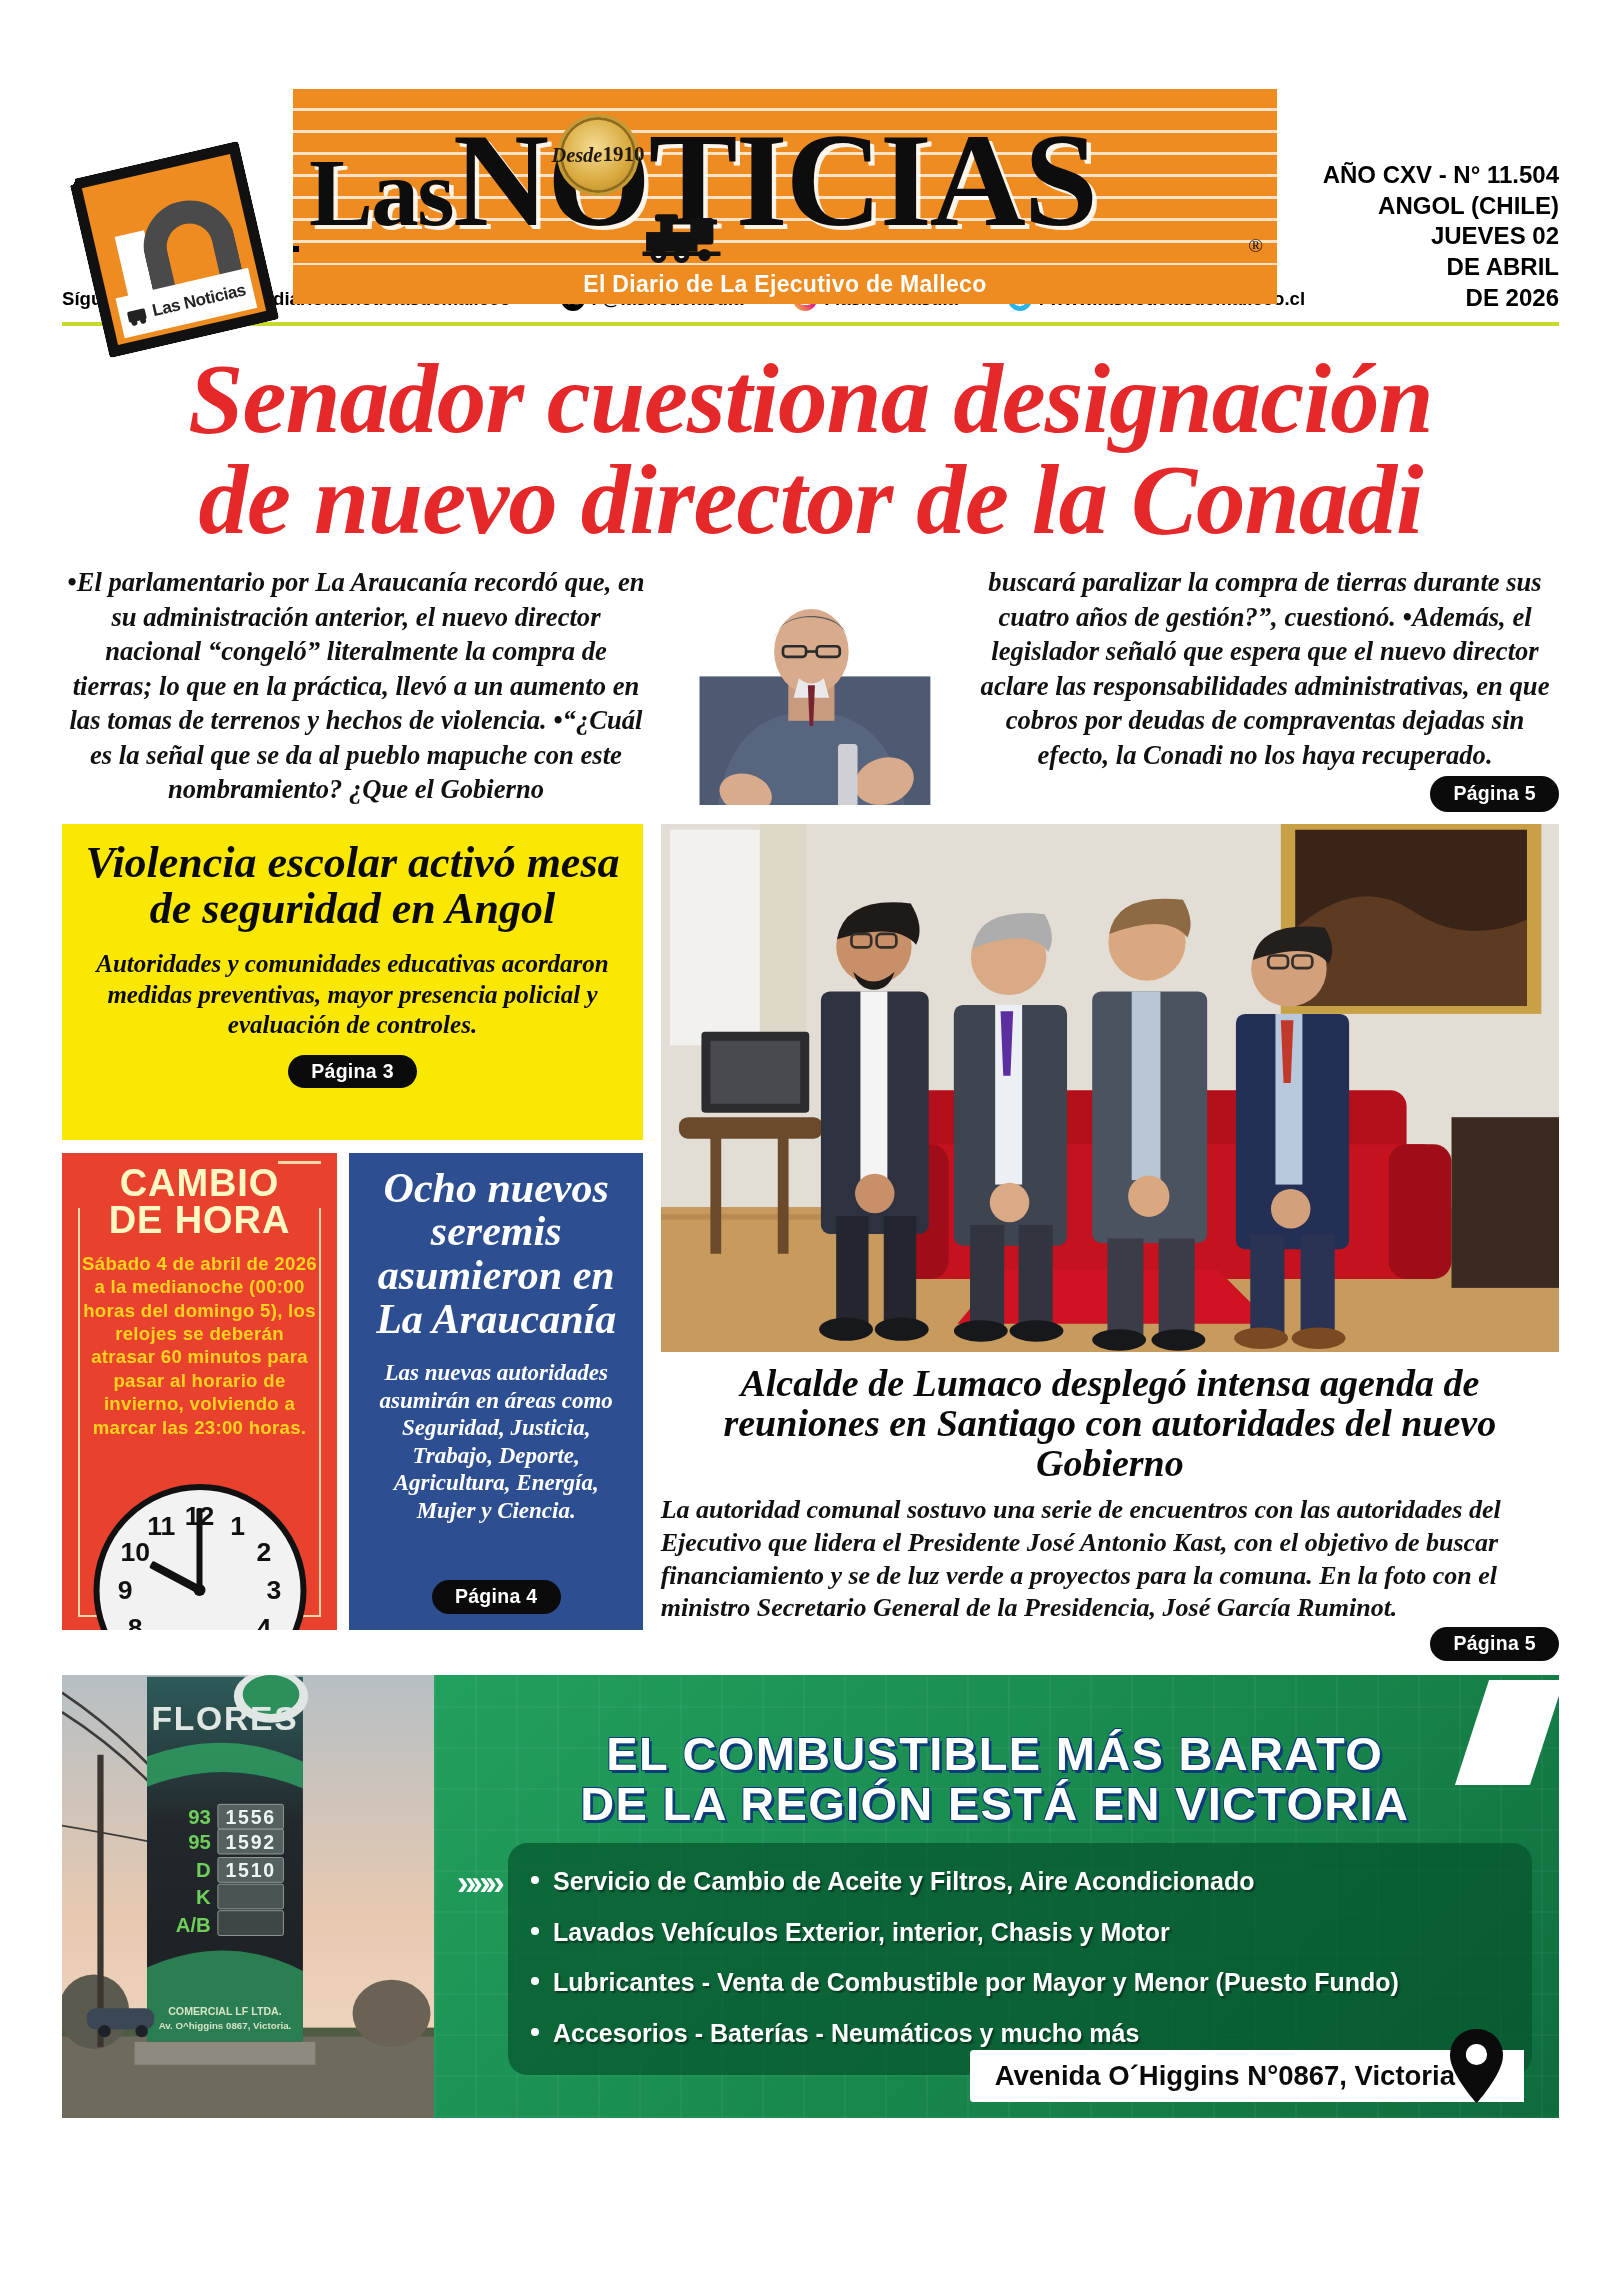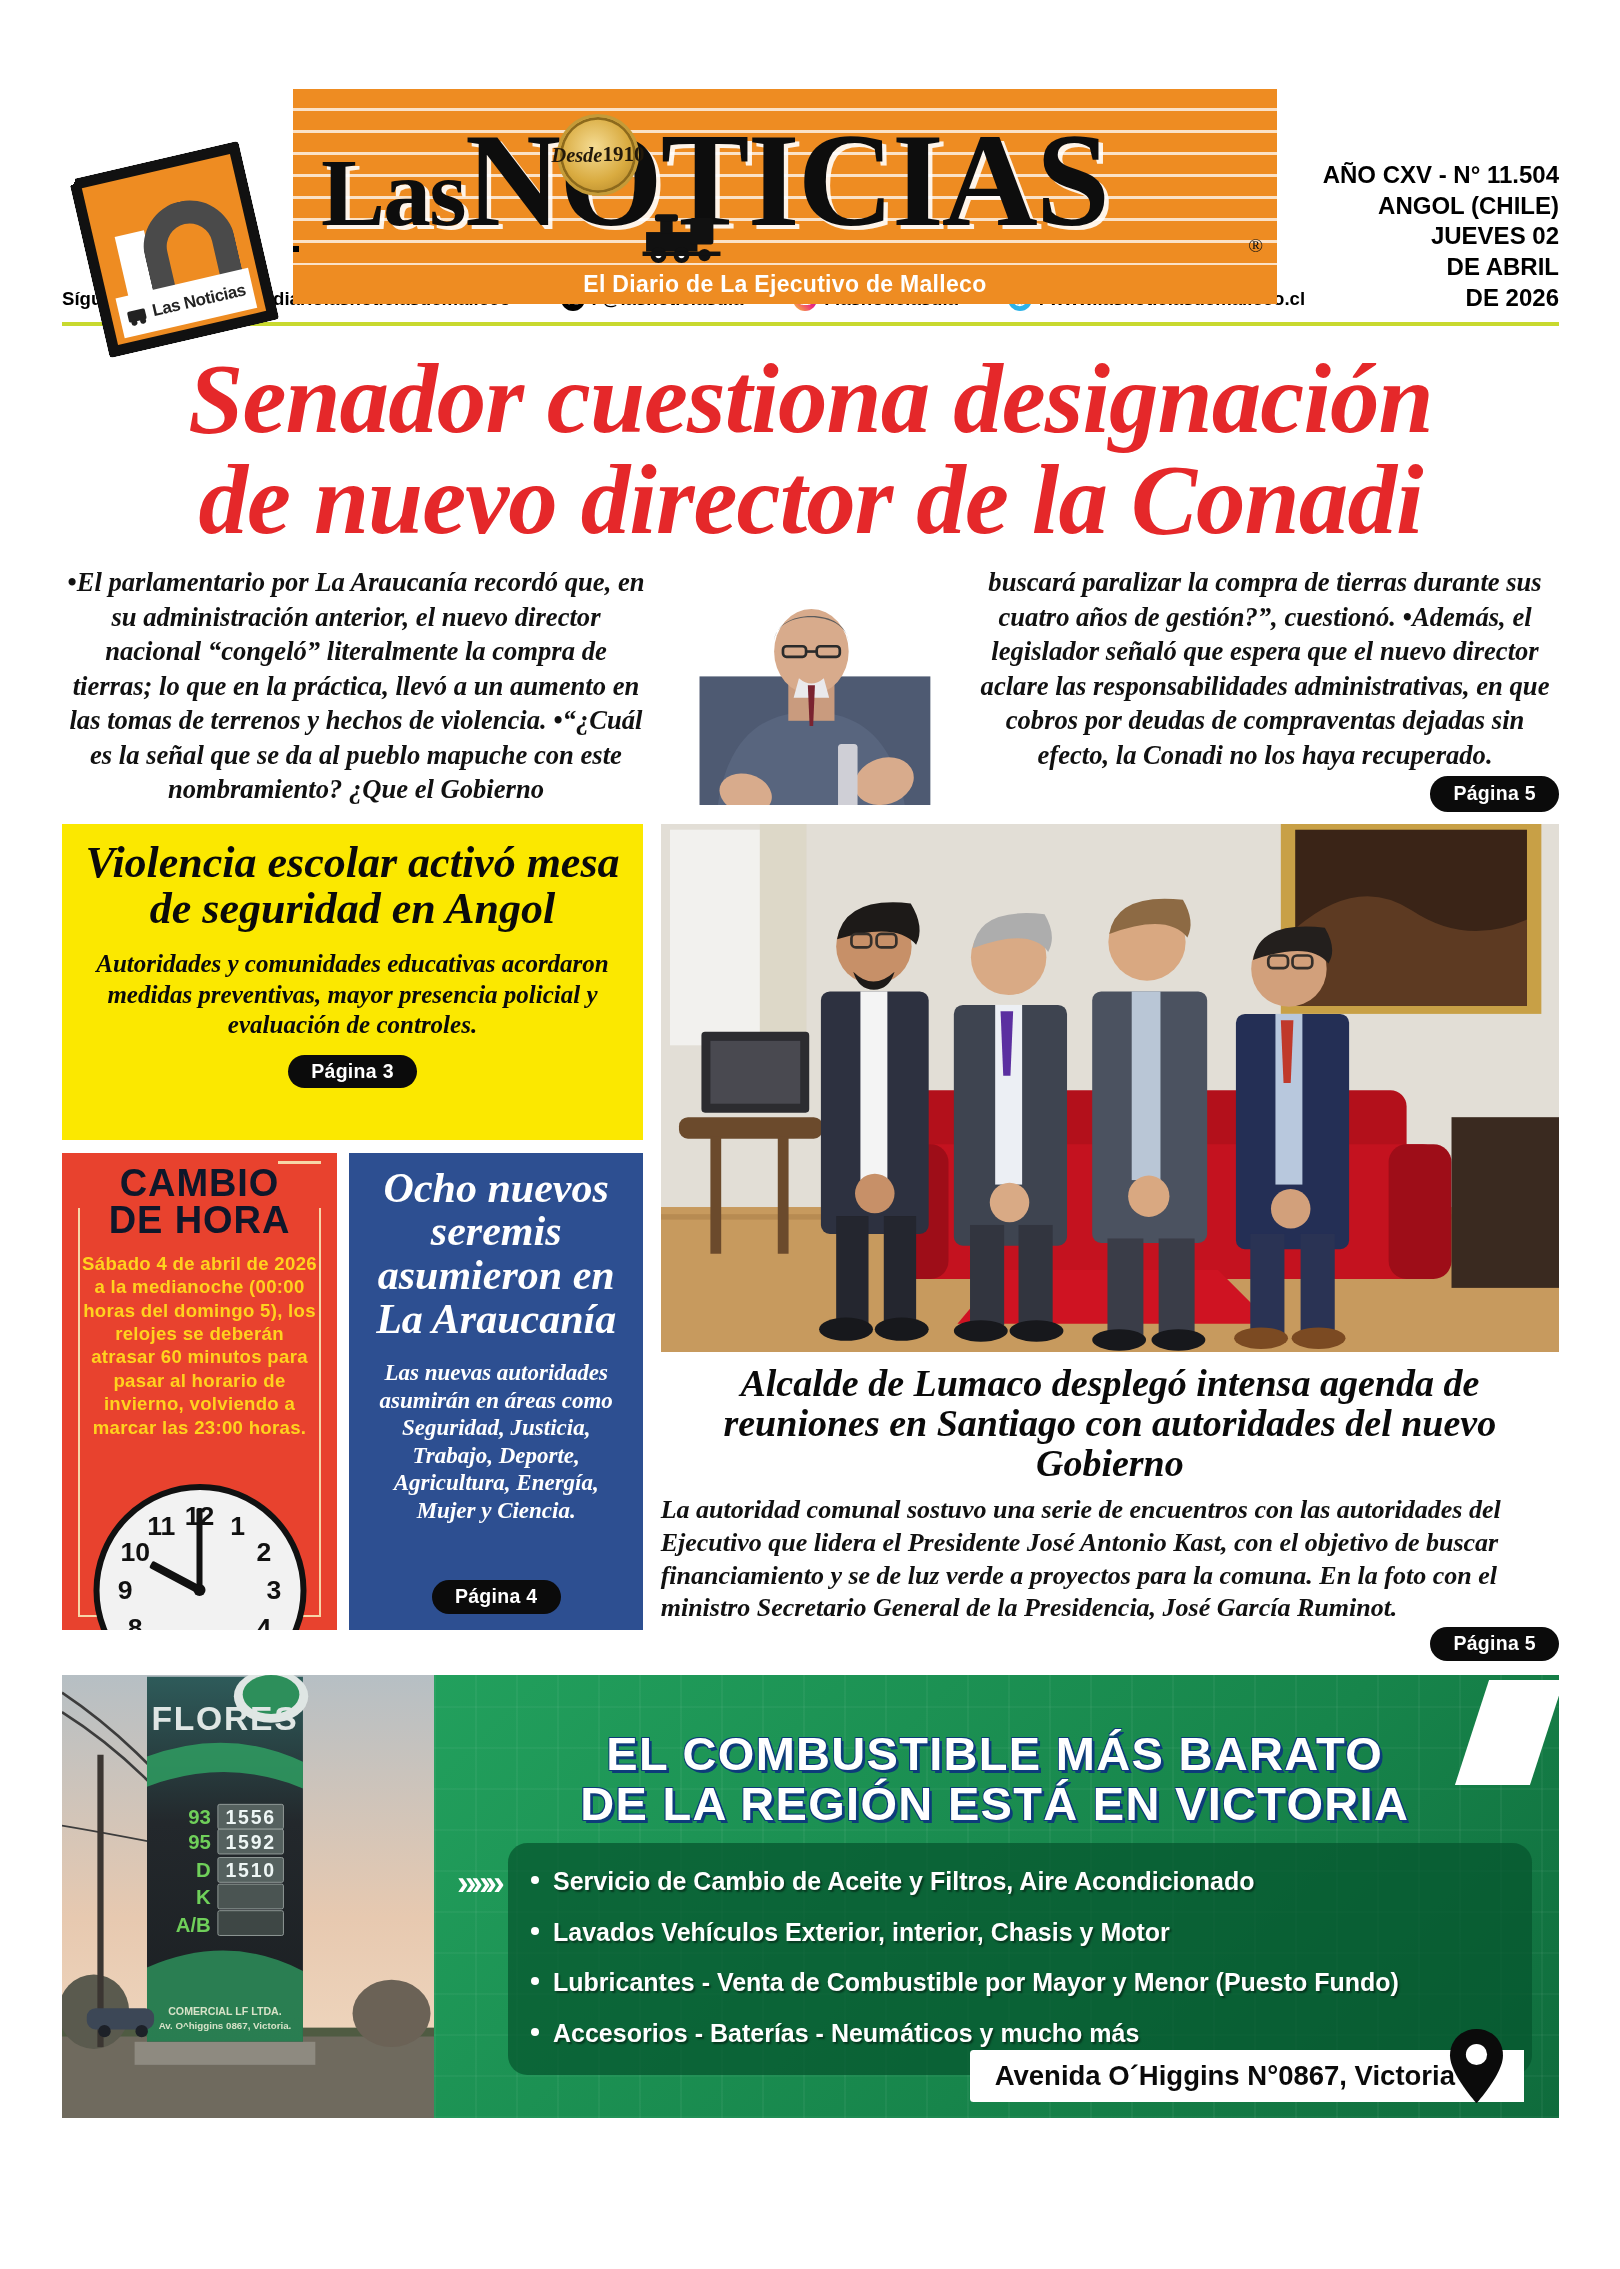--- a/index.html
+++ b/index.html
@@ -133,21 +133,21 @@
     left: 16px; top: 25px;
     font-family: "Liberation Serif", serif;
     font-weight: bold;
     font-size: 133px;
     letter-spacing: -1.8px;
     color: #0d0d0d;
     text-shadow: 4.4px 4.4px 0 rgba(255,255,255,0.9);
     line-height: 1;
     white-space: nowrap;
   }
-  .logo-word .small { font-size: 96px; margin-left: 12px; }
+  .logo-word .small { font-size: 96px; }
   .seal {
     position: absolute;
     left: 264px; top: 25px;
     width: 82px; height: 82px;
     border-radius: 50%;
     background: radial-gradient(circle at 45% 40%, #f5dc94 0%, #d9ab40 55%, #a87b22 100%);
     border: 3.5px solid #c59b38;
     display: flex; flex-direction: row;
     align-items: center; justify-content: center;
     box-shadow: 0 0 0 2.7px #8d6a1c inset;
@@ -363,21 +363,21 @@
   .clock-box .frame-top {
     position: absolute;
     right: 16px; top: 8.9px;
     width: 43px; height: 2.7px;
     background: #f7d6a8;
   }
   .clock-box h3 {
     font-family: "Liberation Sans", sans-serif;
     font-weight: bold;
     font-size: 38px;
-    color: #0f172a;
+    color: #fef9c3;
     line-height: 0.98;
     letter-spacing: 0.9px;
     text-align: center;
     position: relative; z-index: 2;
   }
   .clock-box p {
     font-family: "Liberation Sans", sans-serif;
     font-weight: bold;
     font-size: 18.6px;
     color: #ffd21e;

